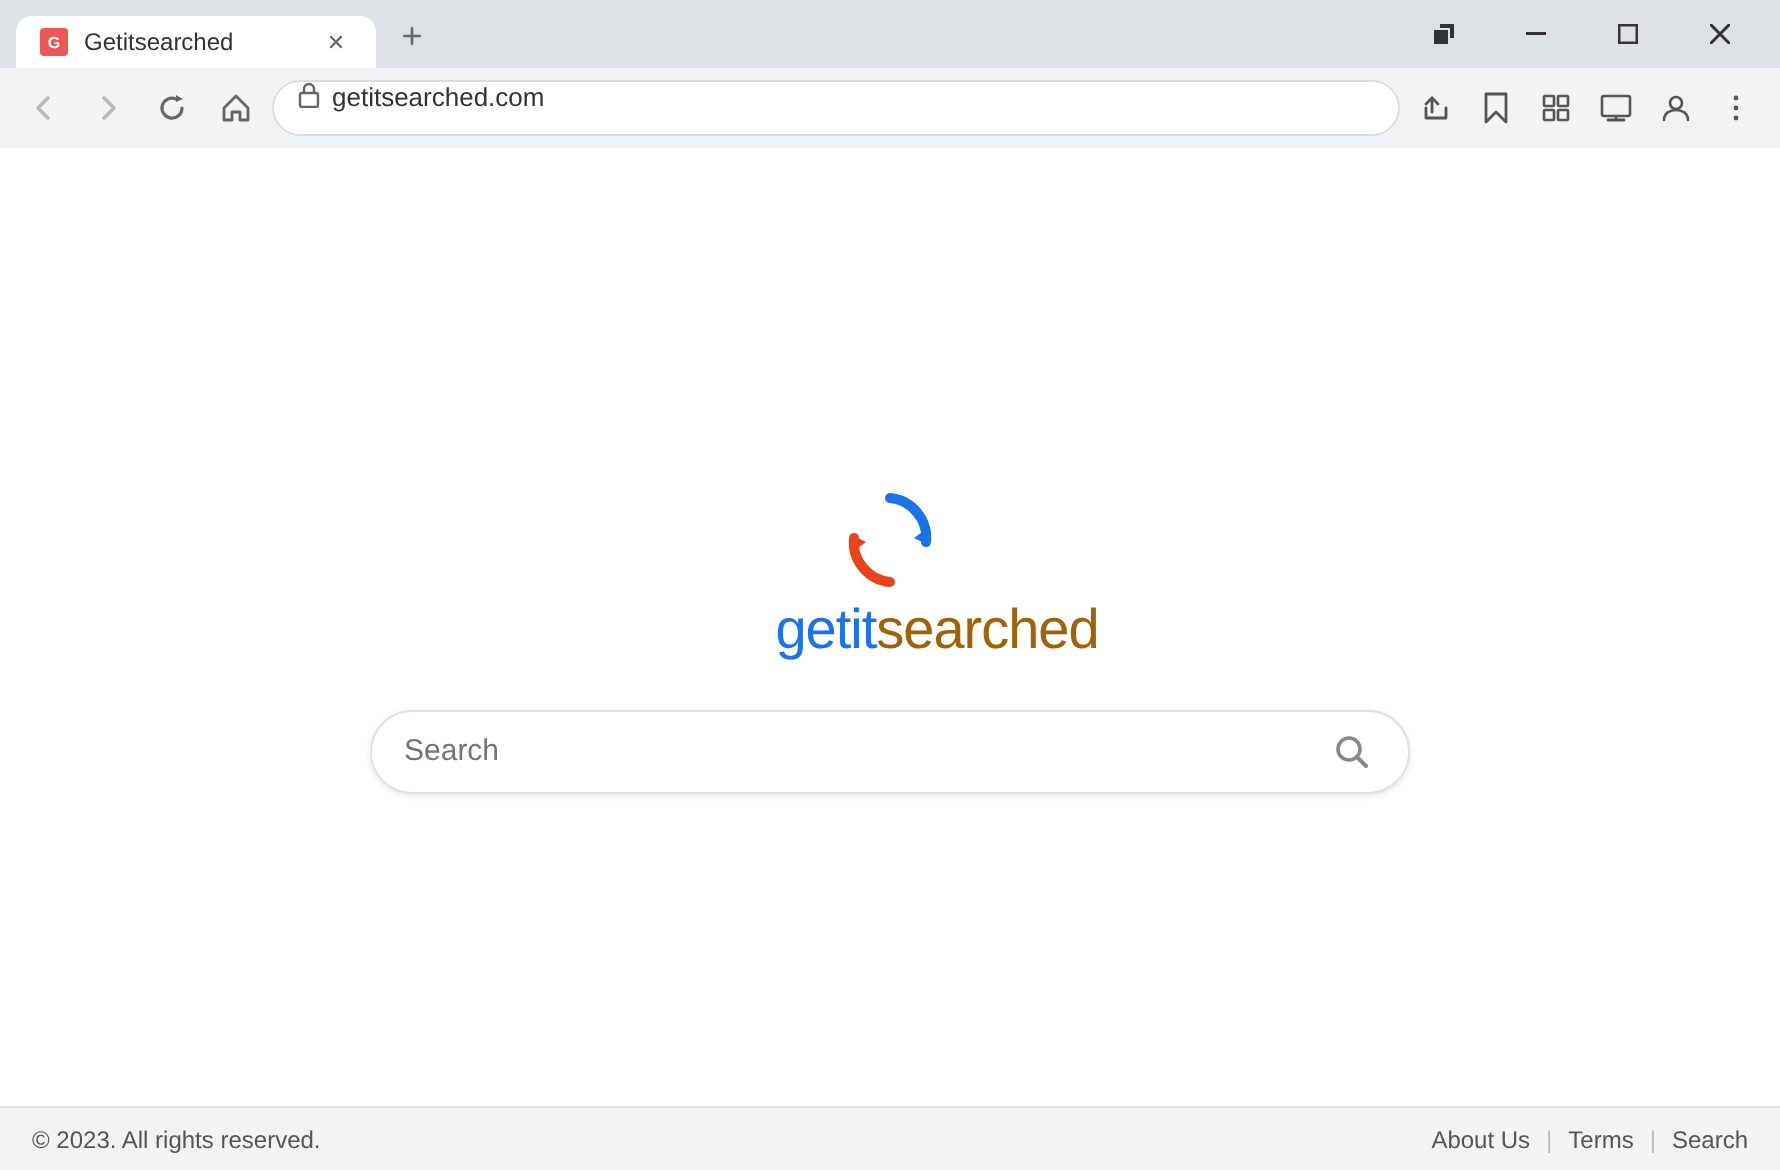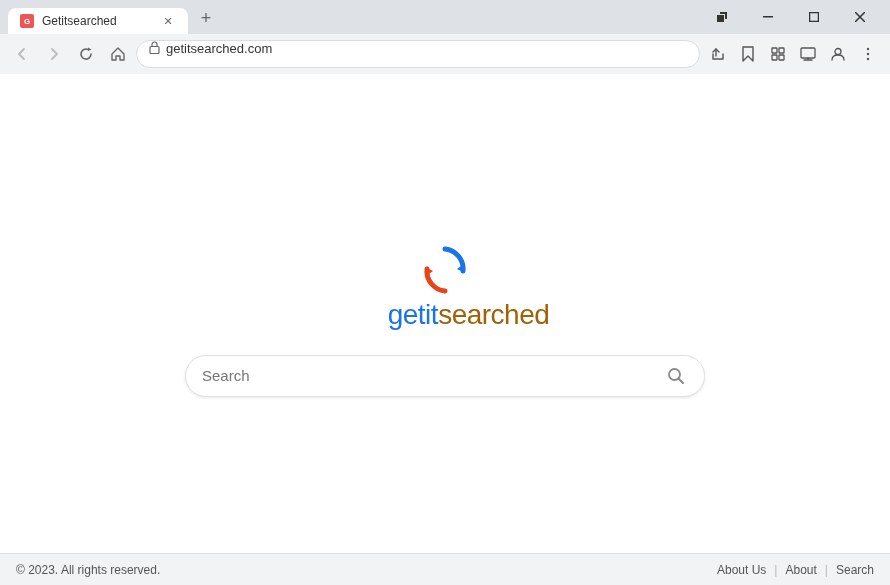--- a/index.html
+++ b/index.html
@@ -398,17 +398,17 @@
     </div>
   </div>
 
 </div>
 
 <div class="footer">
   <span>© 2023. All rights reserved.</span>
   <div class="footer-links">
     <a class="footer-link">About Us</a>
     <span class="footer-separator">|</span>
-    <a class="footer-link">About</a>
+    <a class="footer-link">Terms</a>
     <span class="footer-separator">|</span>
     <a class="footer-link">Search</a>
   </div>
 </div>
 
 </body></html>

